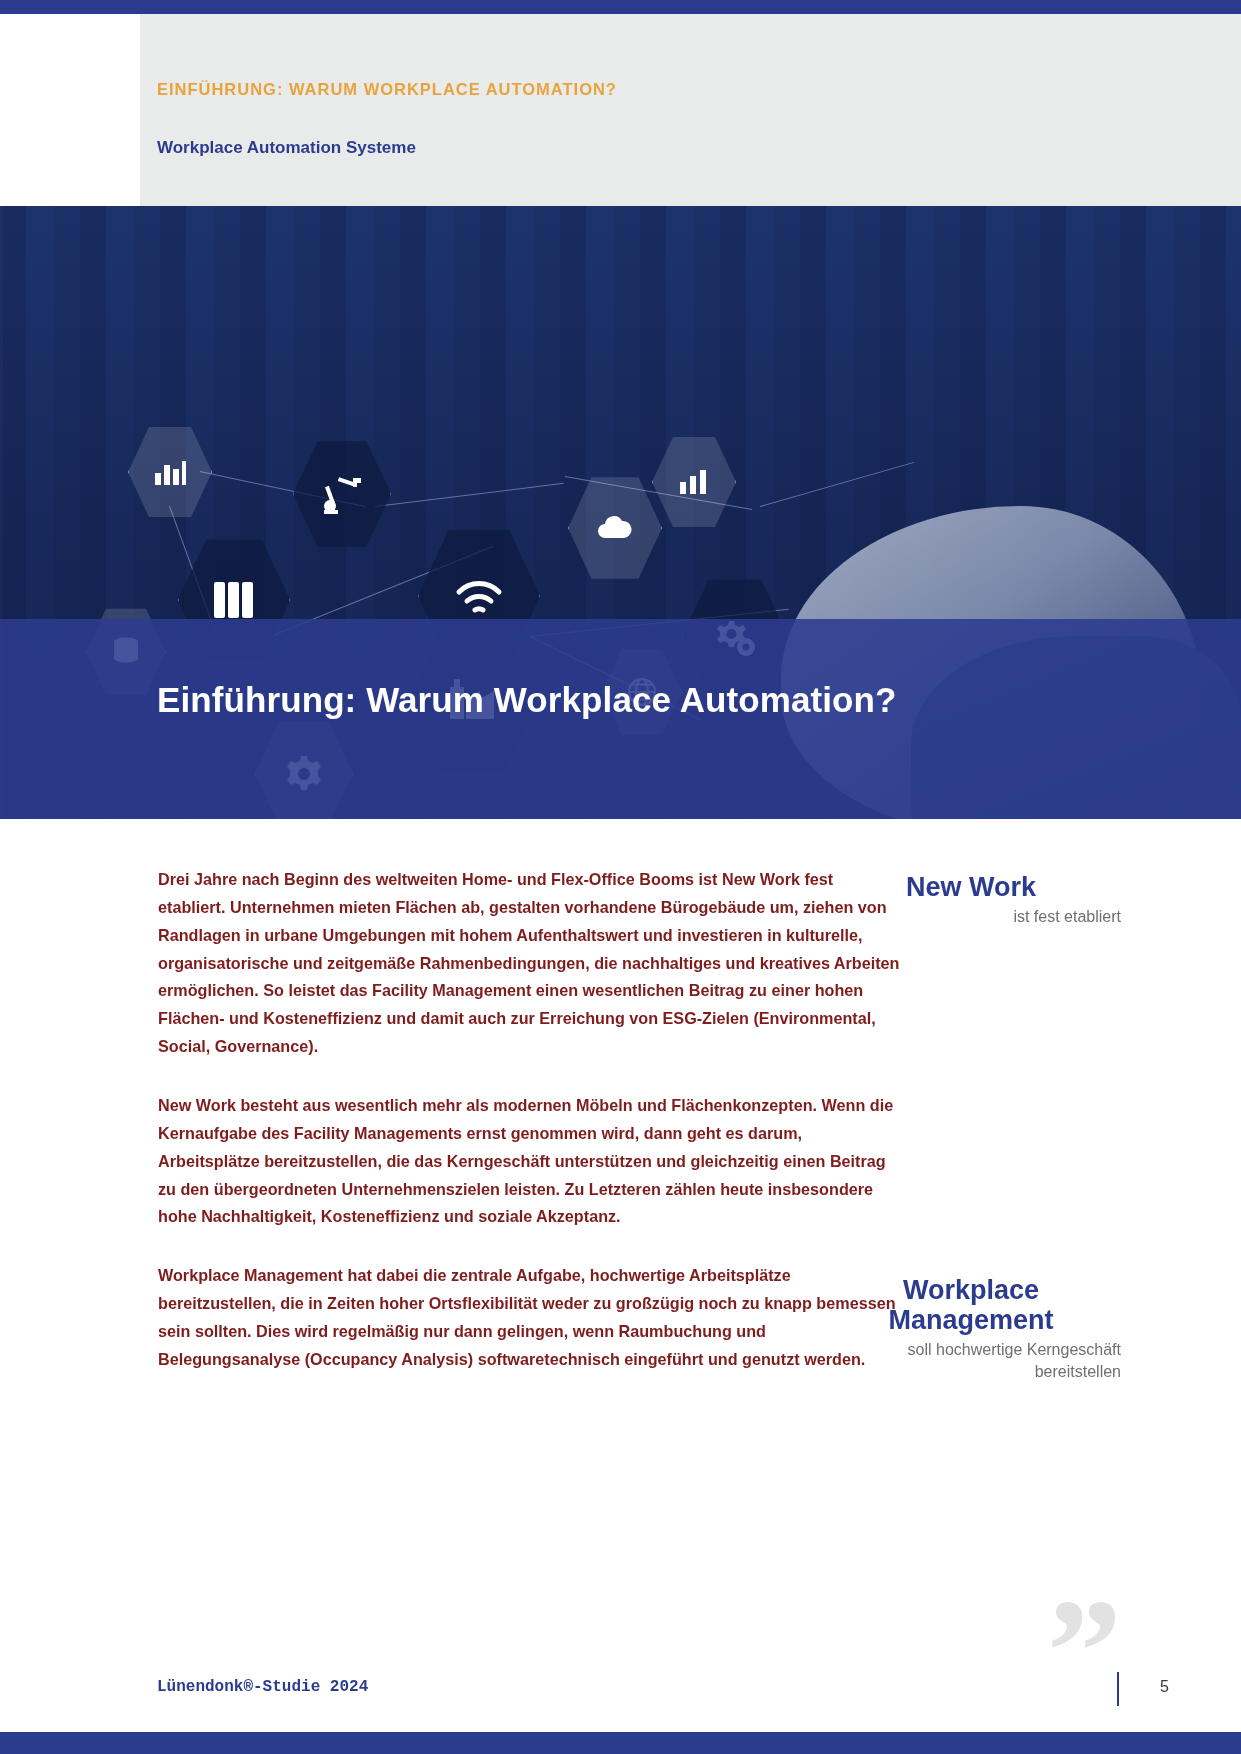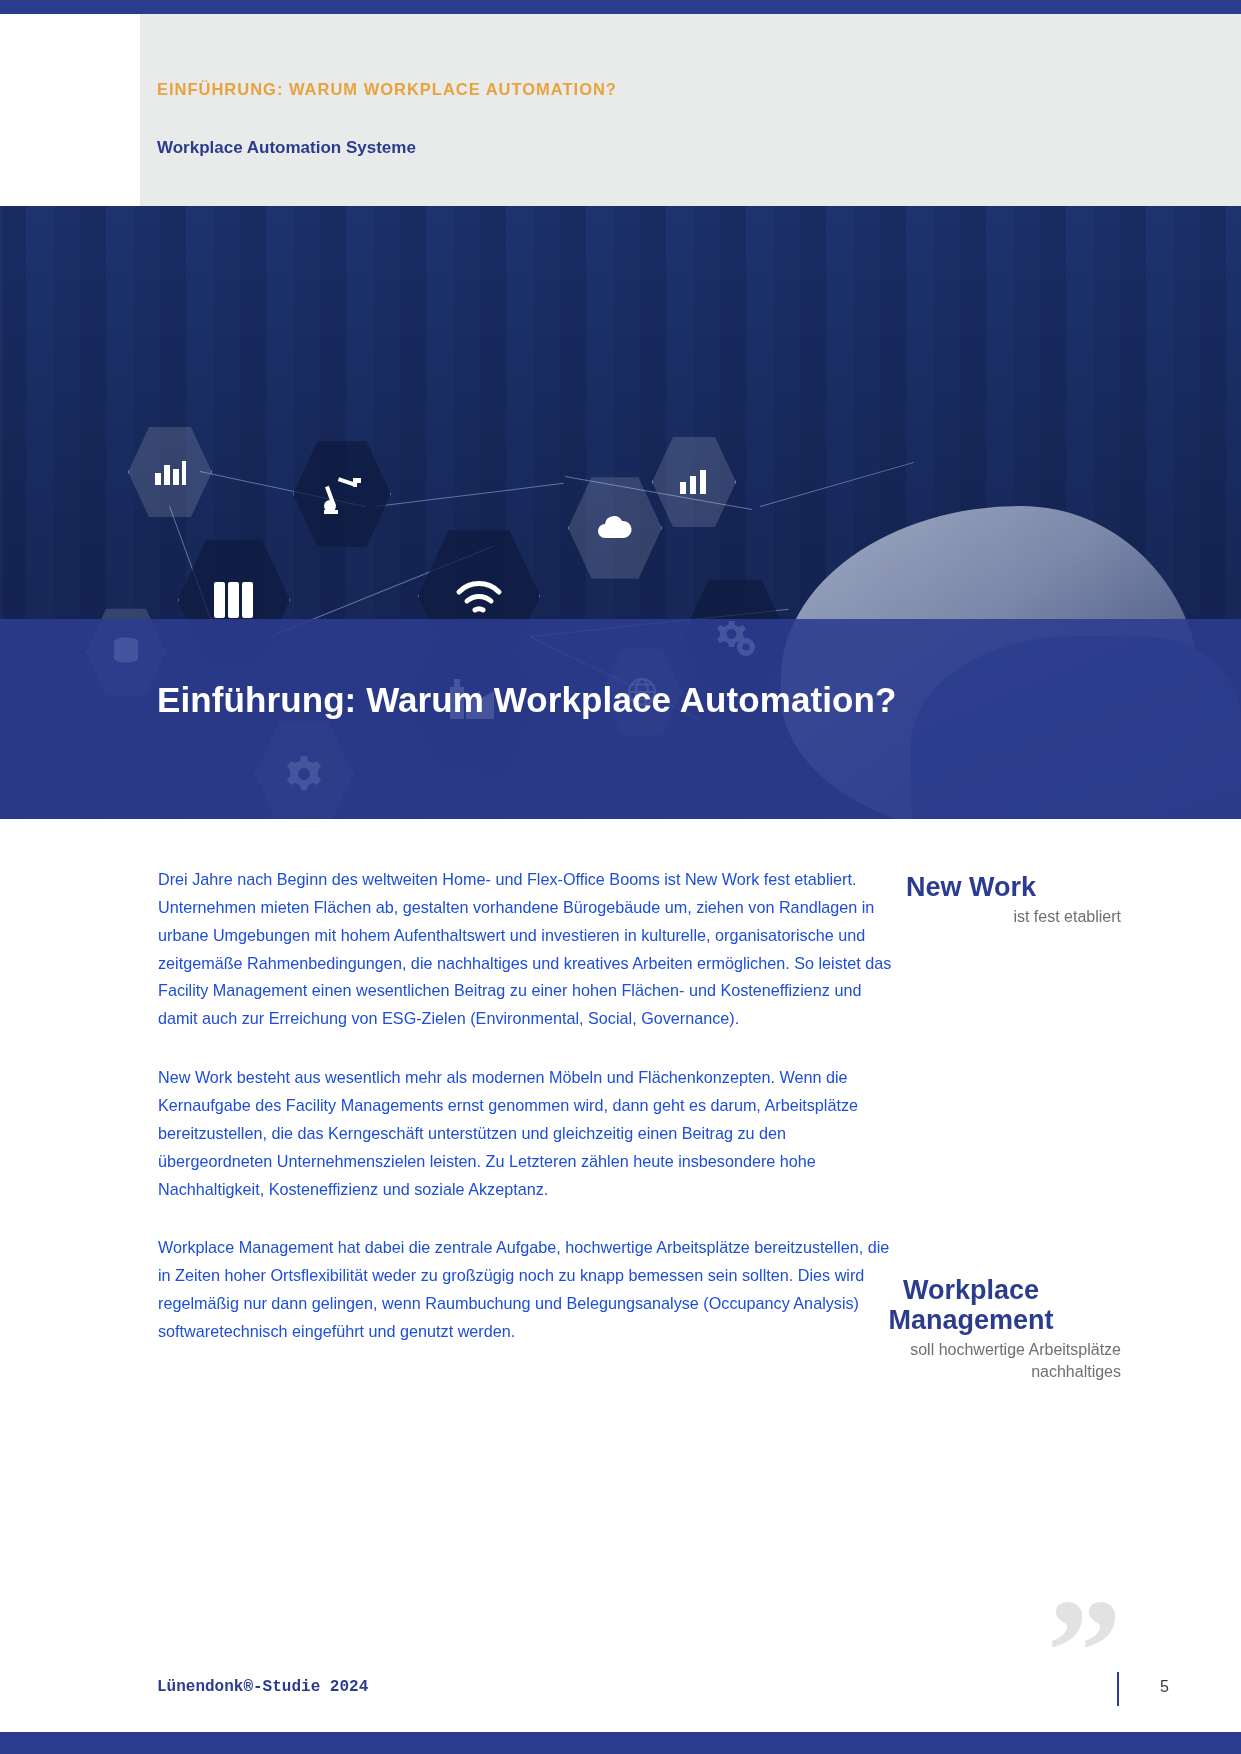--- a/index.html
+++ b/index.html
@@ -167,21 +167,22 @@
   .body-col {
     position: absolute;
     top: 866px;
     left: 158px;
     width: 745px;
   }
   .body-col p {
     margin: 0 0 31px 0;
     font-size: 16.2px;
     line-height: 1.72;
-    color: #1d4ed8;
+    color: #7f1d1d;
+    font-weight: bold;
   }
 
   
   .callout {
     position: absolute;
     right: 120px;
     width: 300px;
     text-align: right;
   }
   .callout .big {
@@ -368,21 +369,21 @@
     <p>Workplace Management hat dabei die zentrale Aufgabe, hochwertige Arbeitsplätze bereitzustellen, die in Zeiten hoher Ortsflexibilität weder zu großzügig noch zu knapp bemessen sein sollten. Dies wird regelmäßig nur dann gelingen, wenn Raumbuchung und Belegungsanalyse (Occupancy Analysis) softwaretechnisch eingeführt und genutzt werden.</p>
   </div>
 
   <div class="callout" id="callout-1">
     <p class="big">New Work</p>
     <p class="small">ist fest etabliert</p>
   </div>
 
   <div class="callout" id="callout-2">
     <p class="big">Workplace Management</p>
-    <p class="small">soll hochwertige Arbeitsplätze nachhaltiges</p>
+    <p class="small">soll hochwertige Kerngeschäft bereitstellen</p>
   </div>
 
   <div class="quote-mark">„</div>
 
   <div class="footer-left">Lünendonk®-Studie 2024</div>
   <div class="footer-rule"></div>
   <div class="footer-page">5</div>
 
   <div class="bottom-bar"></div>
 </div>

